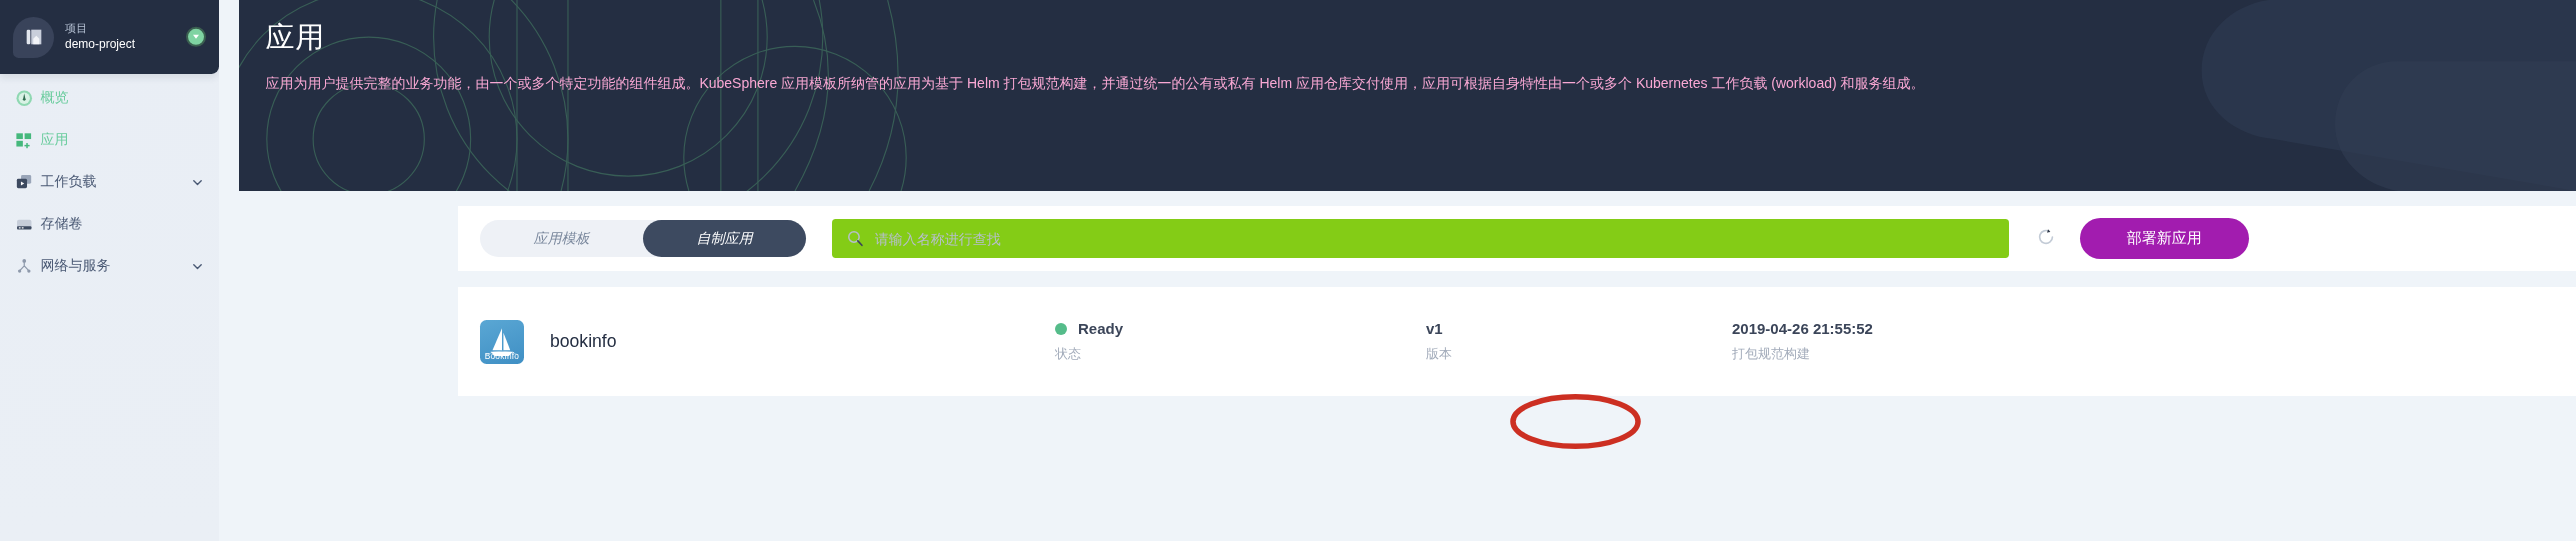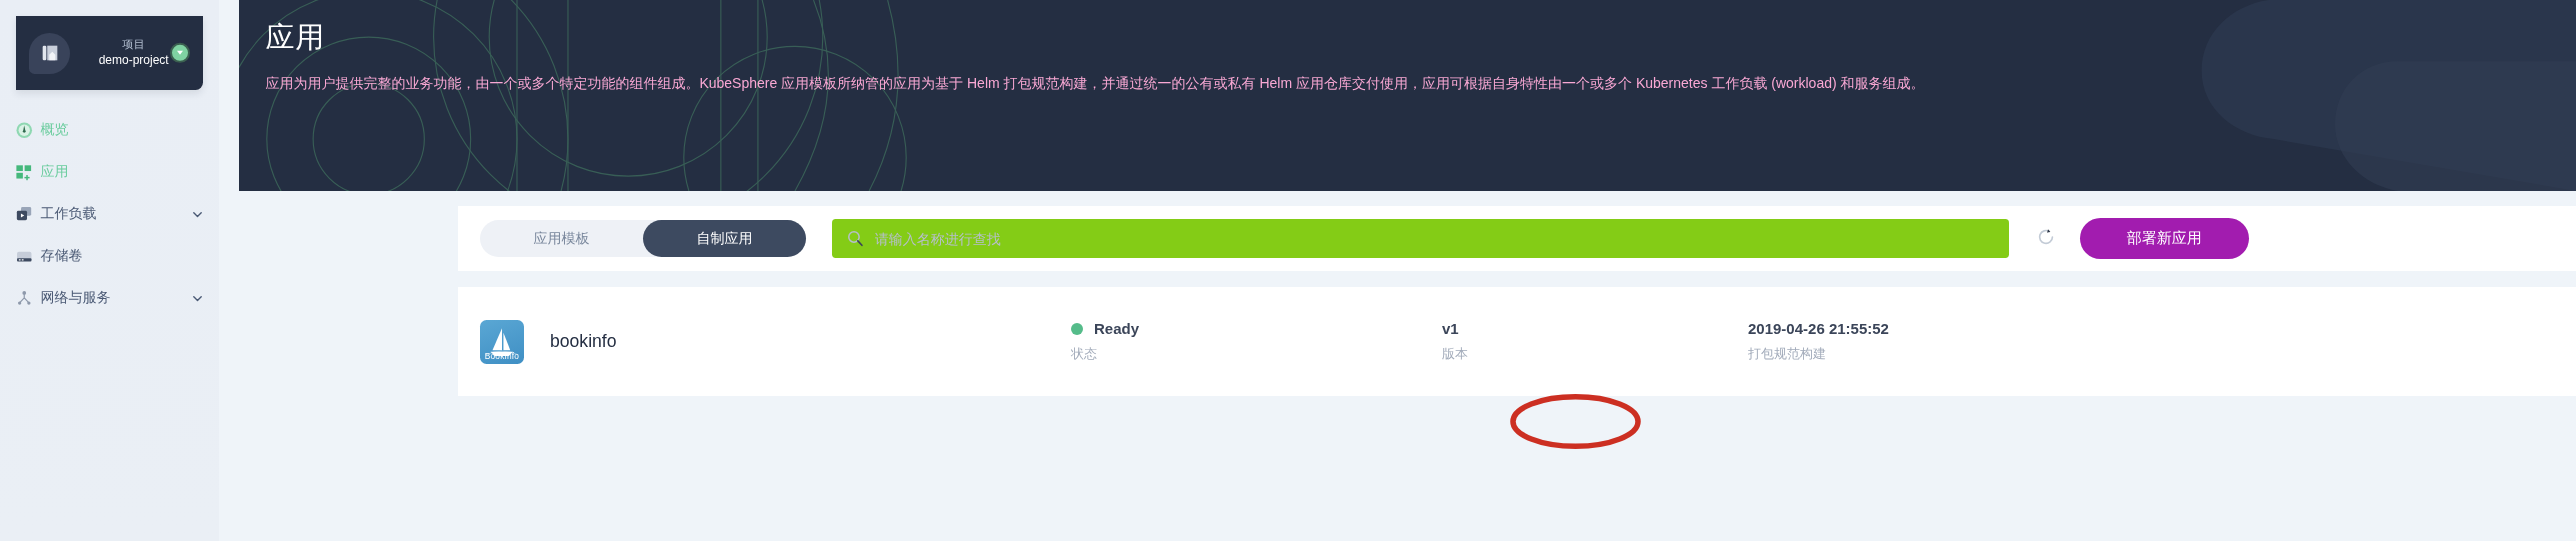--- a/index.html
+++ b/index.html
@@ -11,28 +11,27 @@
   }
   .app { position: relative; width: 2576px; height: 541px; display: flex; }
 
   
   .sidebar {
     width: 219px; height: 541px; flex: 0 0 219px;
     background: linear-gradient(180deg, #e9eef5 0%, #eaeff5 100%);
     position: relative;
   }
   .project-card {
-    height: 74px; margin: 16px;
+    height: 74px; margin: 0;
     background: #242e42;
     border-radius: 0 0 7.4px 0;
     display: flex; align-items: center;
     padding: 0 16.7px 0 13px;
     position: relative;
     box-shadow: 0 3.7px 7.4px rgba(36,46,66,.10);
-    text-align: center;
   }
   .project-avatar {
     width: 41px; height: 41px; flex: 0 0 41px;
     background: #39435a;
     border-radius: 50% 50% 50% 5.6px;
     display: flex; align-items: center; justify-content: center;
   }
   .project-meta { margin-left: 11px; line-height: 1.15; flex: 1 1 auto; overflow: hidden;}
   .project-label { font-size: 11px; color: #b6c2d4; letter-spacing: 0.3px; }
   .project-name { font-size: 12px; color: #ffffff; font-weight: normal; margin-top: 2.8px; white-space: nowrap;}
@@ -80,21 +79,21 @@
     padding: 0 20.4px 0 22px;
     border-radius: 0;
   }
   .segmented {
     display: flex; align-items: center;
     background: #eef1f6; border-radius: 20.4px; height: 37px; width: 326px;
     padding: 0; position: relative;
   }
   .seg {
     flex: 1 1 50%; height: 37px; line-height: 37px; text-align: center;
-    font-size: 14px; color: #79879c; border-radius: 20.4px; cursor: pointer;
+    font-size: 14px; color: #79879c; border-radius: 20.4px; cursor: pointer; font-style: italic;
   }
   .seg.active { background: #3d4a60; color: #ffffff; }
 
   .search-wrap {
     flex: 1 1 auto; margin-left: 26px; margin-right: 16.7px; max-width: 1177px;
     height: 39px; background: #84cc16; border-radius: 3.7px;
     display: flex; align-items: center; padding: 0 13px;
   }
   .search-icon { flex: 0 0 20.4px; display: flex; align-items: center; justify-content: center; }
   .search-input {
@@ -128,21 +127,21 @@
     display: flex; align-items: center; justify-content: center;
   }
   .app-icon .bi-text {
     position: absolute; bottom: 2.8px; left: 0; right: 0; text-align: center;
     font-size: 8.3px; color: #ffffff; letter-spacing: 0.2px;
     font-family: "Liberation Sans", "DejaVu Sans", sans-serif;
   }
   .app-name { font-size: 17.6px; color: #242e42; margin-left: 26px; }
 
   .col { position: relative; }
-  .col-status { flex: 0 0 371px; margin-left: 16px; }
+  .col-status { flex: 0 0 371px; }
   .col-version { flex: 0 0 306px; }
   .col-time { flex: 1 1 auto; }
   .cell-main { font-size: 15px; color: #3b4559; font-weight: bold; display: flex; align-items: center; }
   .cell-sub { font-size: 13px; color: #a2abba; margin-top: 7.4px; }
   .status-dot {
     width: 12px; height: 12px; border-radius: 50%; background: #55bc8a;
     display: inline-block; margin-right: 11px;
   }
 
   .annot-ellipse { position: absolute; left: 1509px; top: 393px; z-index: 40; pointer-events: none; }

